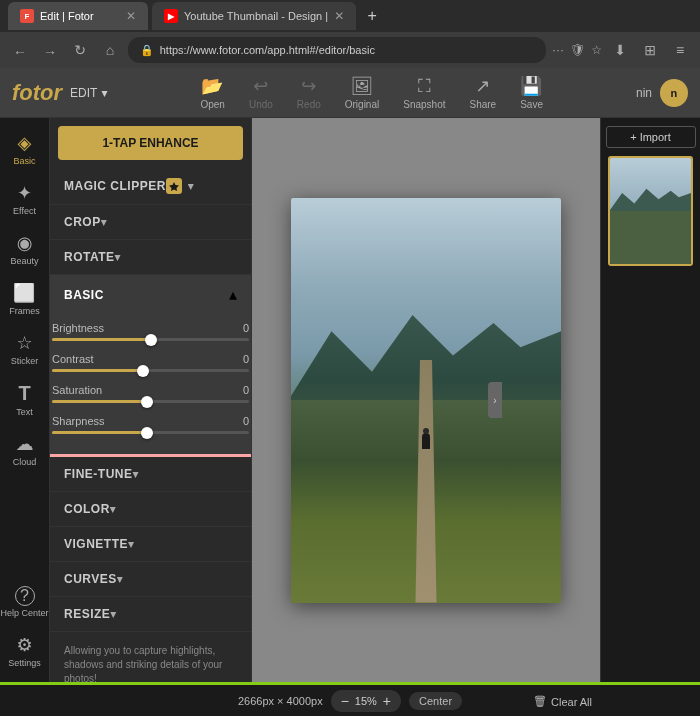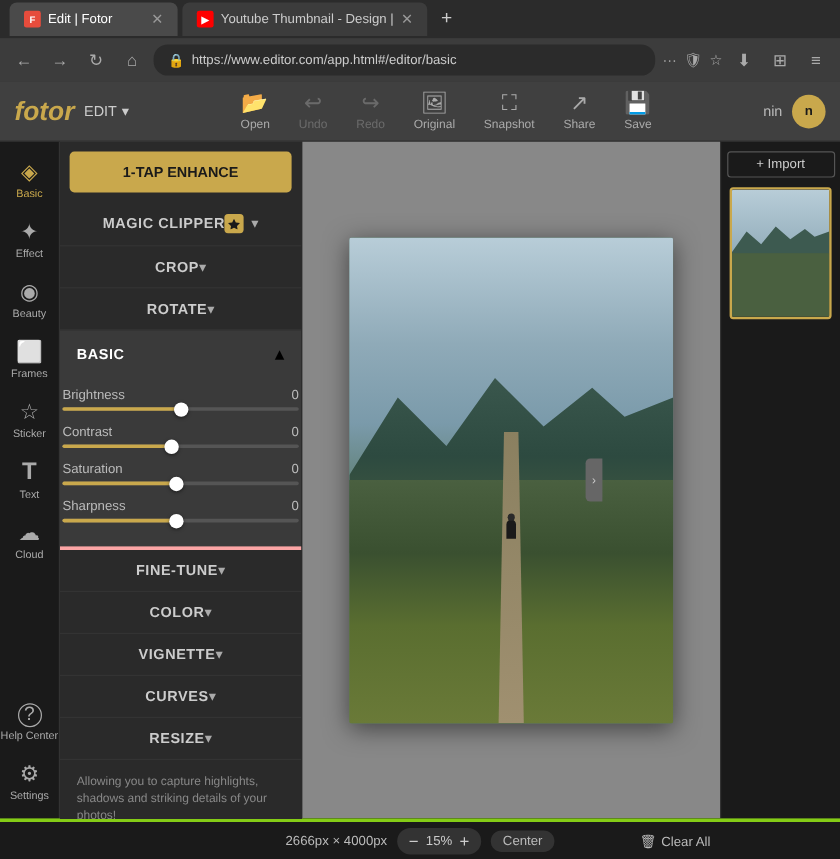--- a/index.html
+++ b/index.html
@@ -46,21 +46,21 @@
     .sidebar-icon-item .label { font-size: 9px; }
 
     
     .tool-panel { width: 202px; background: #2a2a2a; overflow-y: auto; border-right: 1px solid #333; }
     .tool-panel::-webkit-scrollbar { width: 4px; }
     .tool-panel::-webkit-scrollbar-track { background: #2a2a2a; }
     .tool-panel::-webkit-scrollbar-thumb { background: #555; }
 
     .enhance-btn { background: #c9a84c; color: #1a1a1a; font-weight: bold; font-size: 12px; padding: 10px; margin: 8px; border-radius: 4px; text-align: center; cursor: pointer; display: flex; align-items: center; justify-content: center; gap: 6px; }
 
-    .panel-item { display: flex; align-items: center; justify-content: center; padding: 10px 14px; cursor: pointer; border-bottom: 1px solid #333; }
+    .panel-item { display: flex; align-items: center; justify-content: flex-start; padding: 10px 14px; cursor: pointer; border-bottom: 1px solid #333; }
     .panel-item .item-left { display: flex; align-items: center; gap: 8px; }
     .panel-item-label { color: #ccc; font-size: 12px; font-weight: 600; letter-spacing: 0.5px; }
     .panel-item .chevron { color: #aaa; font-size: 12px; }
     .panel-item .badge { background: #c9a84c; width: 16px; height: 16px; border-radius: 3px; display: flex; align-items: center; justify-content: center; }
     .panel-item .badge svg { width: 10px; height: 10px; fill: #1a1a1a; }
     .basic-section { background: #3a3a3a; }
     .basic-header { display: flex; align-items: center; justify-content: space-between; padding: 10px 14px; cursor: pointer; }
     .basic-header .panel-item-label { color: #fff; }
 
     .slider-section { padding: 8px 2px; border-bottom: 3px solid #fca5a5; }
@@ -125,21 +125,21 @@
     </div>
     <div class="tab-new">+</div>
   </div>
   <div class="address-bar">
     <div class="nav-btn">←</div>
     <div class="nav-btn">→</div>
     <div class="nav-btn">↻</div>
     <div class="nav-btn">⌂</div>
     <div class="address-input">
       <span style="color:#5a9; font-size:11px;">🔒</span>
-      <span>https://www.editor.com/app.html#/editor/basic</span>
+      <span>https://www.fotor.com/app.html#/editor/basic</span>
     </div>
     <div class="address-icons">
       <span class="addr-icon">···</span>
       <span class="addr-icon">🛡</span>
       <span class="addr-icon">☆</span>
     </div>
     <div class="nav-btn">⬇</div>
     <div class="nav-btn">⊞</div>
     <div class="nav-btn">≡</div>
   </div>

